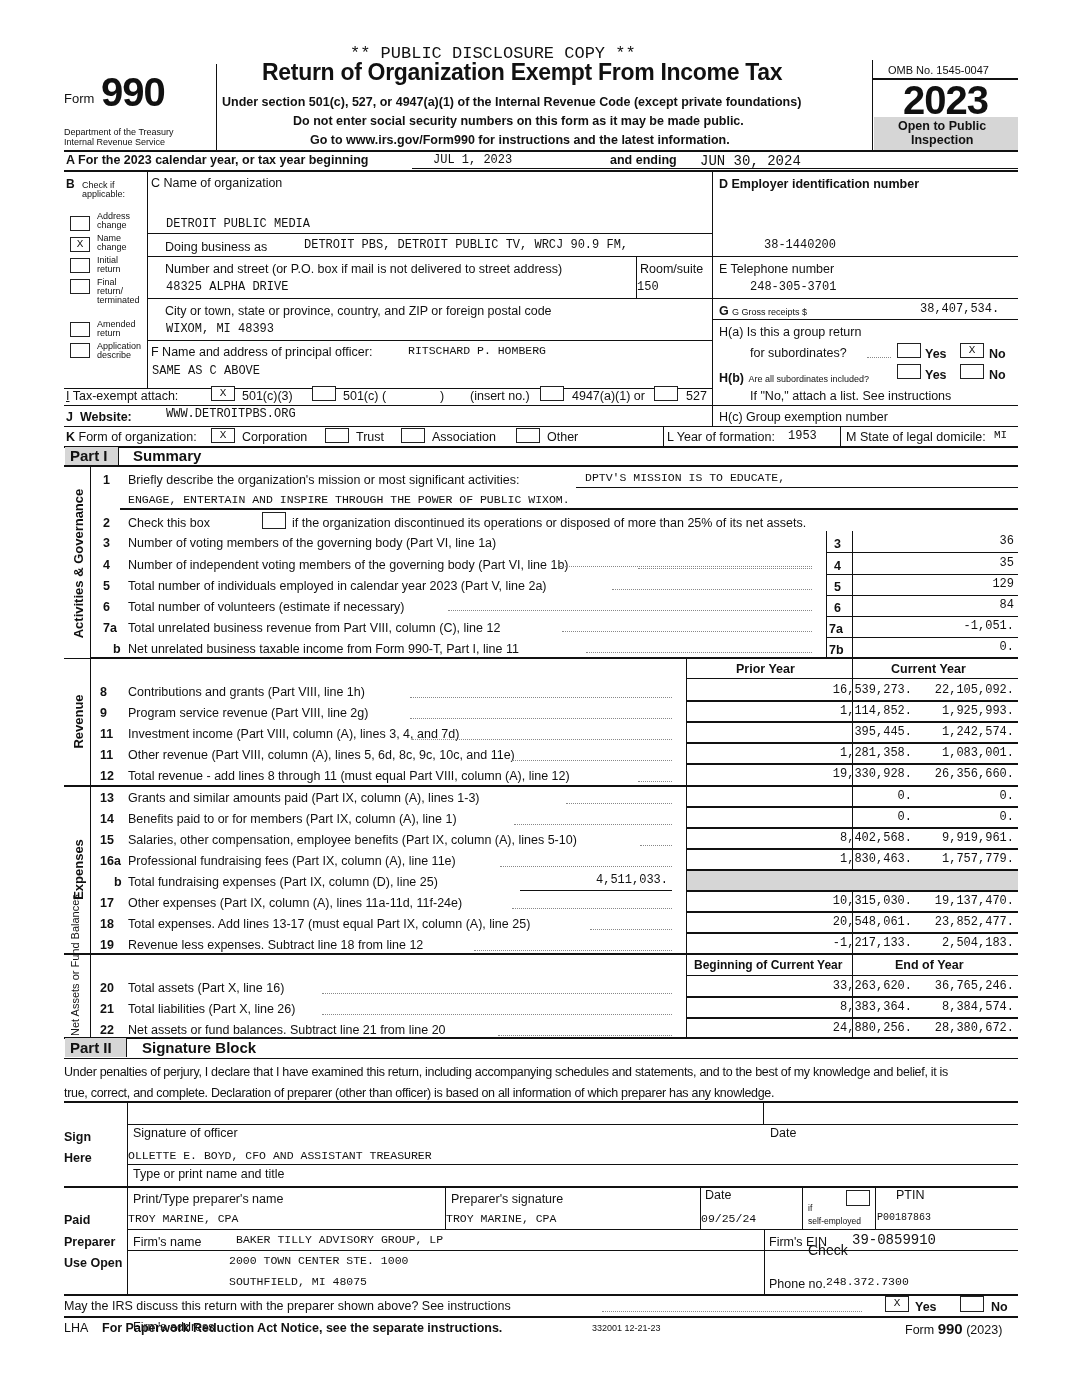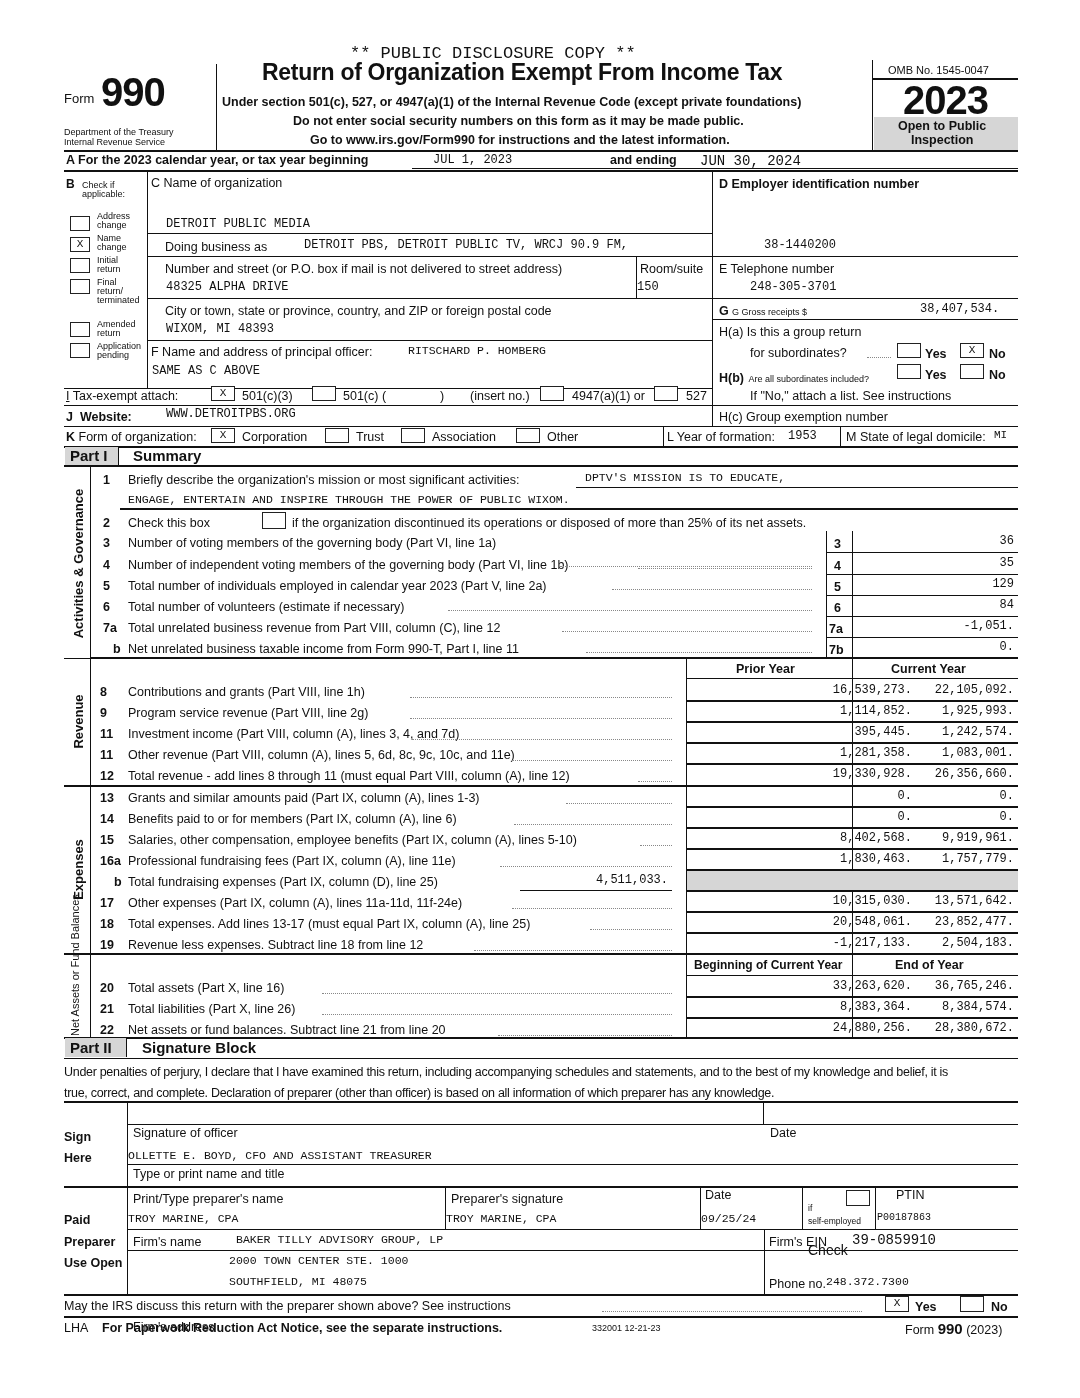--- a/index.html
+++ b/index.html
@@ -56,21 +56,21 @@
 <div class="abs sm" style="left:97px;top:212px;width:45px">Address change</div>
 <div class="cb" style="left:70px;top:237px">X</div>
 <div class="abs sm" style="left:97px;top:234px;width:40px">Name change</div>
 <div class="cb" style="left:70px;top:258px"></div>
 <div class="abs sm" style="left:97px;top:256px;width:40px">Initial return</div>
 <div class="cb" style="left:70px;top:279px"></div>
 <div class="abs sm" style="left:97px;top:278px;width:40px">Final return/ terminated</div>
 <div class="cb" style="left:70px;top:322px"></div>
 <div class="abs sm" style="left:97px;top:320px;width:45px">Amended return</div>
 <div class="cb" style="left:70px;top:343px"></div>
-<div class="abs sm" style="left:97px;top:342px;width:42px">Application pending</div>
+<div class="abs sm" style="left:97px;top:342px;width:42px">Application describe</div>
 
 <div class="abs lbl" style="left:151px;top:176px">C Name of organization</div>
 <div class="abs mono" style="left:166px;top:217px;font-size:12px">DETROIT PUBLIC MEDIA</div>
 <div class="hl" style="left:147px;top:233px;width:565px"></div>
 <div class="abs lbl" style="left:165px;top:240px">Doing business as</div>
 <div class="abs mono" style="left:304px;top:238px;font-size:12px">DETROIT PBS, DETROIT PUBLIC TV, WRCJ 90.9 FM,</div>
 <div class="hl" style="left:147px;top:256px;width:871px"></div>
 <div class="abs lbl" style="left:165px;top:262px">Number and street (or P.O. box if mail is not delivered to street address)</div>
 <div class="abs mono" style="left:166px;top:280px;font-size:12px">48325 ALPHA DRIVE</div>
 <div class="vl" style="left:636px;top:256px;height:42px"></div>
@@ -332,21 +332,21 @@
 <div class="dots" style="left:638px;top:781px;width:34px"></div>
 <div class="num" style="right:168px;top:767px">19,330,928.</div>
 <div class="num" style="right:66px;top:767px">26,356,660.</div>
 <div class="abs b lbl" style="left:100px;top:791px">13</div>
 <div class="row-text" style="left:128px;top:791px">Grants and similar amounts paid (Part IX, column (A), lines 1-3)</div>
 <div class="dots" style="left:566px;top:803px;width:106px"></div>
 <div class="num" style="right:168px;top:789px">0.</div>
 <div class="num" style="right:66px;top:789px">0.</div>
 <div class="hl2" style="left:686px;top:806px;width:332px"></div>
 <div class="abs b lbl" style="left:100px;top:812px">14</div>
-<div class="row-text" style="left:128px;top:812px">Benefits paid to or for members (Part IX, column (A), line 6)</div>
+<div class="row-text" style="left:128px;top:812px">Benefits paid to or for members (Part IX, column (A), line 1)</div>
 <div class="dots" style="left:514px;top:824px;width:158px"></div>
 <div class="num" style="right:168px;top:810px">0.</div>
 <div class="num" style="right:66px;top:810px">0.</div>
 <div class="hl2" style="left:686px;top:827px;width:332px"></div>
 <div class="abs b lbl" style="left:100px;top:833px">15</div>
 <div class="row-text" style="left:128px;top:833px">Salaries, other compensation, employee benefits (Part IX, column (A), lines 5-10)</div>
 <div class="dots" style="left:640px;top:845px;width:32px"></div>
 <div class="num" style="right:168px;top:831px">8,402,568.</div>
 <div class="num" style="right:66px;top:831px">9,919,961.</div>
 <div class="hl2" style="left:686px;top:848px;width:332px"></div>
@@ -357,21 +357,21 @@
 <div class="num" style="right:66px;top:852px">1,757,779.</div>
 <div class="hl2" style="left:686px;top:869px;width:332px"></div>
 <div class="abs b lbl" style="left:114px;top:875px">b</div>
 <div class="row-text" style="left:128px;top:875px">Total fundraising expenses (Part IX, column (D), line 25)</div>
 <div class="num" style="right:412px;top:873px">4,511,033.</div>
 <div class="hl2" style="left:686px;top:890px;width:332px"></div>
 <div class="abs b lbl" style="left:100px;top:896px">17</div>
 <div class="row-text" style="left:128px;top:896px">Other expenses (Part IX, column (A), lines 11a-11d, 11f-24e)</div>
 <div class="dots" style="left:512px;top:908px;width:160px"></div>
 <div class="num" style="right:168px;top:894px">10,315,030.</div>
-<div class="num" style="right:66px;top:894px">13,571,642.</div>
+<div class="num" style="right:66px;top:894px">19,137,470.</div>
 <div class="hl2" style="left:686px;top:911px;width:332px"></div>
 <div class="abs b lbl" style="left:100px;top:917px">18</div>
 <div class="row-text" style="left:128px;top:917px">Total expenses. Add lines 13-17 (must equal Part IX, column (A), line 25)</div>
 <div class="dots" style="left:590px;top:929px;width:82px"></div>
 <div class="num" style="right:168px;top:915px">20,548,061.</div>
 <div class="num" style="right:66px;top:915px">23,852,477.</div>
 <div class="hl2" style="left:686px;top:932px;width:332px"></div>
 <div class="abs b lbl" style="left:100px;top:938px">19</div>
 <div class="row-text" style="left:128px;top:938px">Revenue less expenses. Subtract line 18 from line 12</div>
 <div class="dots" style="left:474px;top:950px;width:198px"></div>

